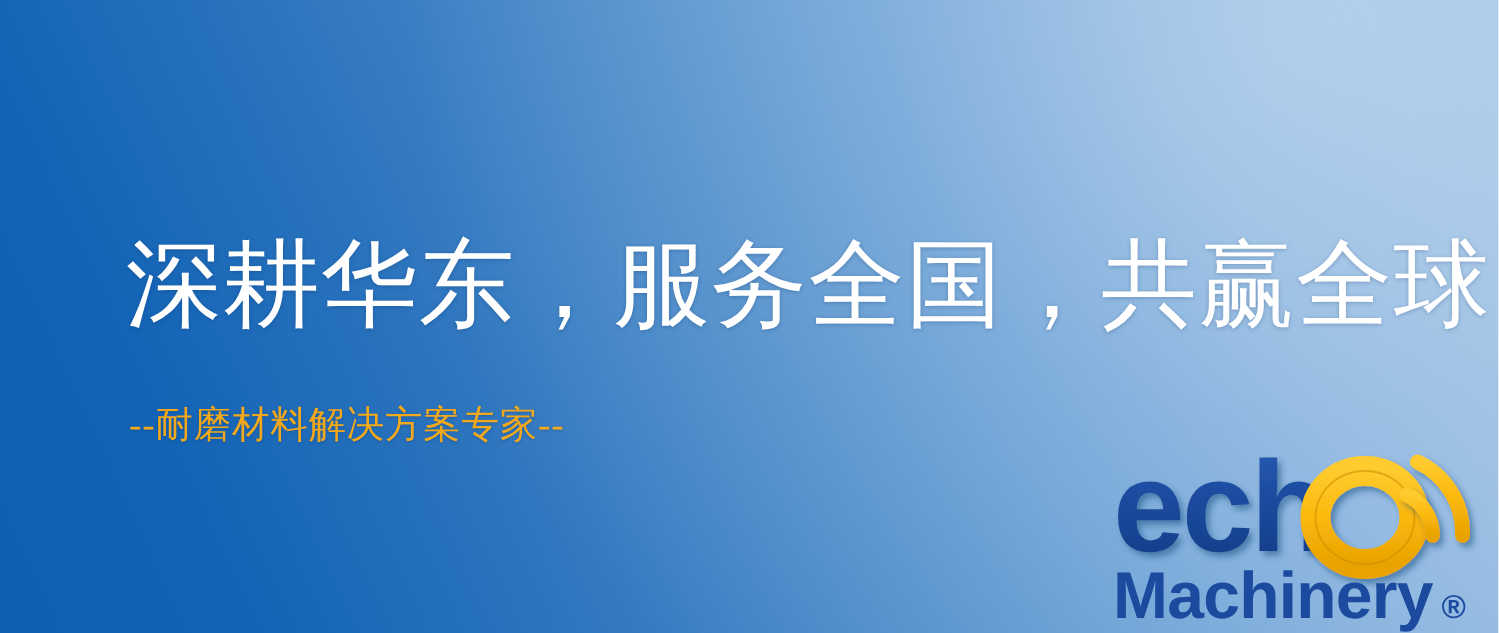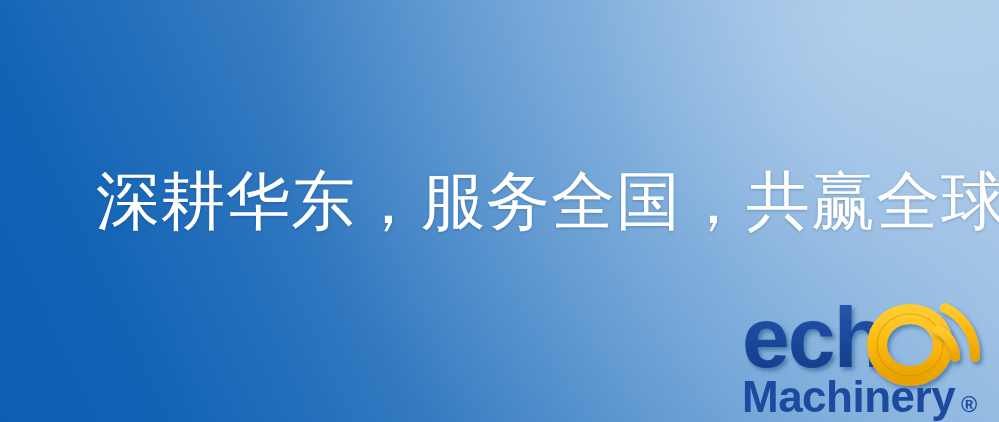--- a/index.html
+++ b/index.html
@@ -39,21 +39,21 @@
                 rgba(200, 222, 243, 0.22) 28%,
                 rgba(200, 222, 243, 0.0) 62%);
     pointer-events: none;
   }
 
   .headline {
     position: absolute;
     left: 80px;
     top: 152px;
     width: 870px;
-    margin: 16px;
+    margin: 4px;
     color: #ffffff;
     font-family: "Liberation Serif", "DejaVu Serif", serif;
     font-size: 64px;
     font-weight: 400;
     line-height: 1.05;
     letter-spacing: 1px;
     white-space: nowrap;
     text-shadow: 0 1px 3px rgba(8, 48, 96, 0.28);
     z-index: 3;
   }
@@ -90,20 +90,21 @@
     overflow: visible;
   }
 </style>
 </head>
 <body>
 
 <div class="banner">
 
   <h1 class="headline">深耕华东，服务全国，共赢全球</h1>
 
+  <p class="subhead">--耐磨材料解决方案专家--</p>
 
   <div class="logo">
     <svg viewBox="0 0 257 128" xmlns="http://www.w3.org/2000/svg" aria-label="echo Machinery">
       <defs>
         <filter id="dropshadow" x="-30%" y="-30%" width="180%" height="180%">
           <feDropShadow dx="2.5" dy="3" stdDeviation="2.2" flood-color="#0d3a70" flood-opacity="0.45"></feDropShadow>
         </filter>
         <linearGradient id="blueGrad" x1="0" y1="0" x2="0" y2="1">
           <stop offset="0%" stop-color="#2a5fb5"></stop>
           <stop offset="45%" stop-color="#1b4a9e"></stop>

